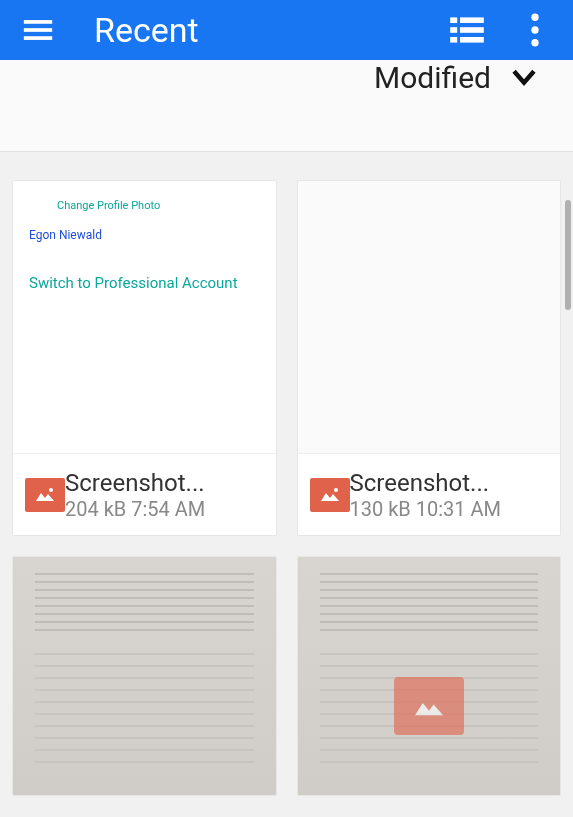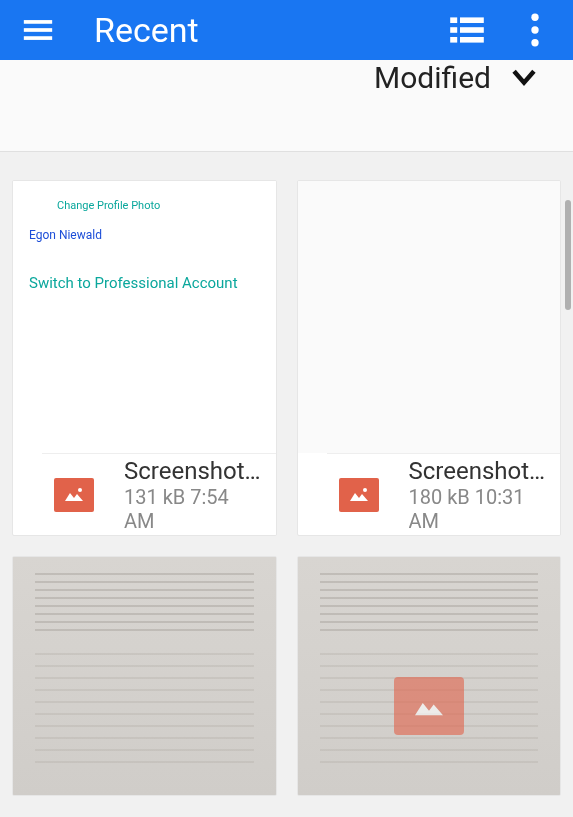--- a/index.html
+++ b/index.html
@@ -114,24 +114,23 @@
       background: #e1624a;
       opacity: 0.6;
       border-radius: 4px;
       display: flex; align-items: center; justify-content: center;
     }
     .info {
       height: 82px;
       display: flex;
       align-items: center;
       padding: 0 12px;
-      gap: 30px;
+      gap: 0;
       border-top: 1px solid #eee;
       background: #fff;
-      margin-left: 29px;
     }
     .img-ico {
       width: 40px; height: 34px;
       background: #e1624a;
       display: flex; align-items: center; justify-content: center;
       border-radius: 2px;
       flex-shrink: 0;
     }
     .meta { overflow: hidden; }
     .fname { font-size: 24px; color: #333; white-space: nowrap; overflow: hidden; text-overflow: ellipsis; }
@@ -198,37 +197,37 @@
     </div>
     <div class="info">
       <div class="img-ico">
         <svg width="24" height="18" viewBox="0 0 24 18" fill="#fff">
             <polygon points="3,15 8,7 12,12 15,8 21,15"></polygon>
             <circle cx="18" cy="4" r="2"></circle>
           </svg>
       </div>
       <div class="meta">
         <div class="fname">Screenshot...</div>
-        <div class="fdet"><span>131 kB</span> <span>7:54 AM</span></div>
+        <div class="fdet"><span>204 kB</span> <span>7:54 AM</span></div>
       </div>
     </div>
   </div>
 
   <div class="card">
     <div class="thumb blank"></div>
     <div class="info">
       <div class="img-ico">
         <svg width="24" height="18" viewBox="0 0 24 18" fill="#fff">
             <polygon points="3,15 8,7 12,12 15,8 21,15"></polygon>
             <circle cx="18" cy="4" r="2"></circle>
           </svg>
       </div>
       <div class="meta">
         <div class="fname">Screenshot...</div>
-        <div class="fdet"><span>180 kB</span> <span>10:31 AM</span></div>
+        <div class="fdet"><span>130 kB</span> <span>10:31 AM</span></div>
       </div>
     </div>
   </div>
 
 </div>
 
 <div class="grid row2" style="padding-top:0; margin-top:20px;">
   <div class="card">
     <div class="thumb doc">
       <div class="docimg"></div>

